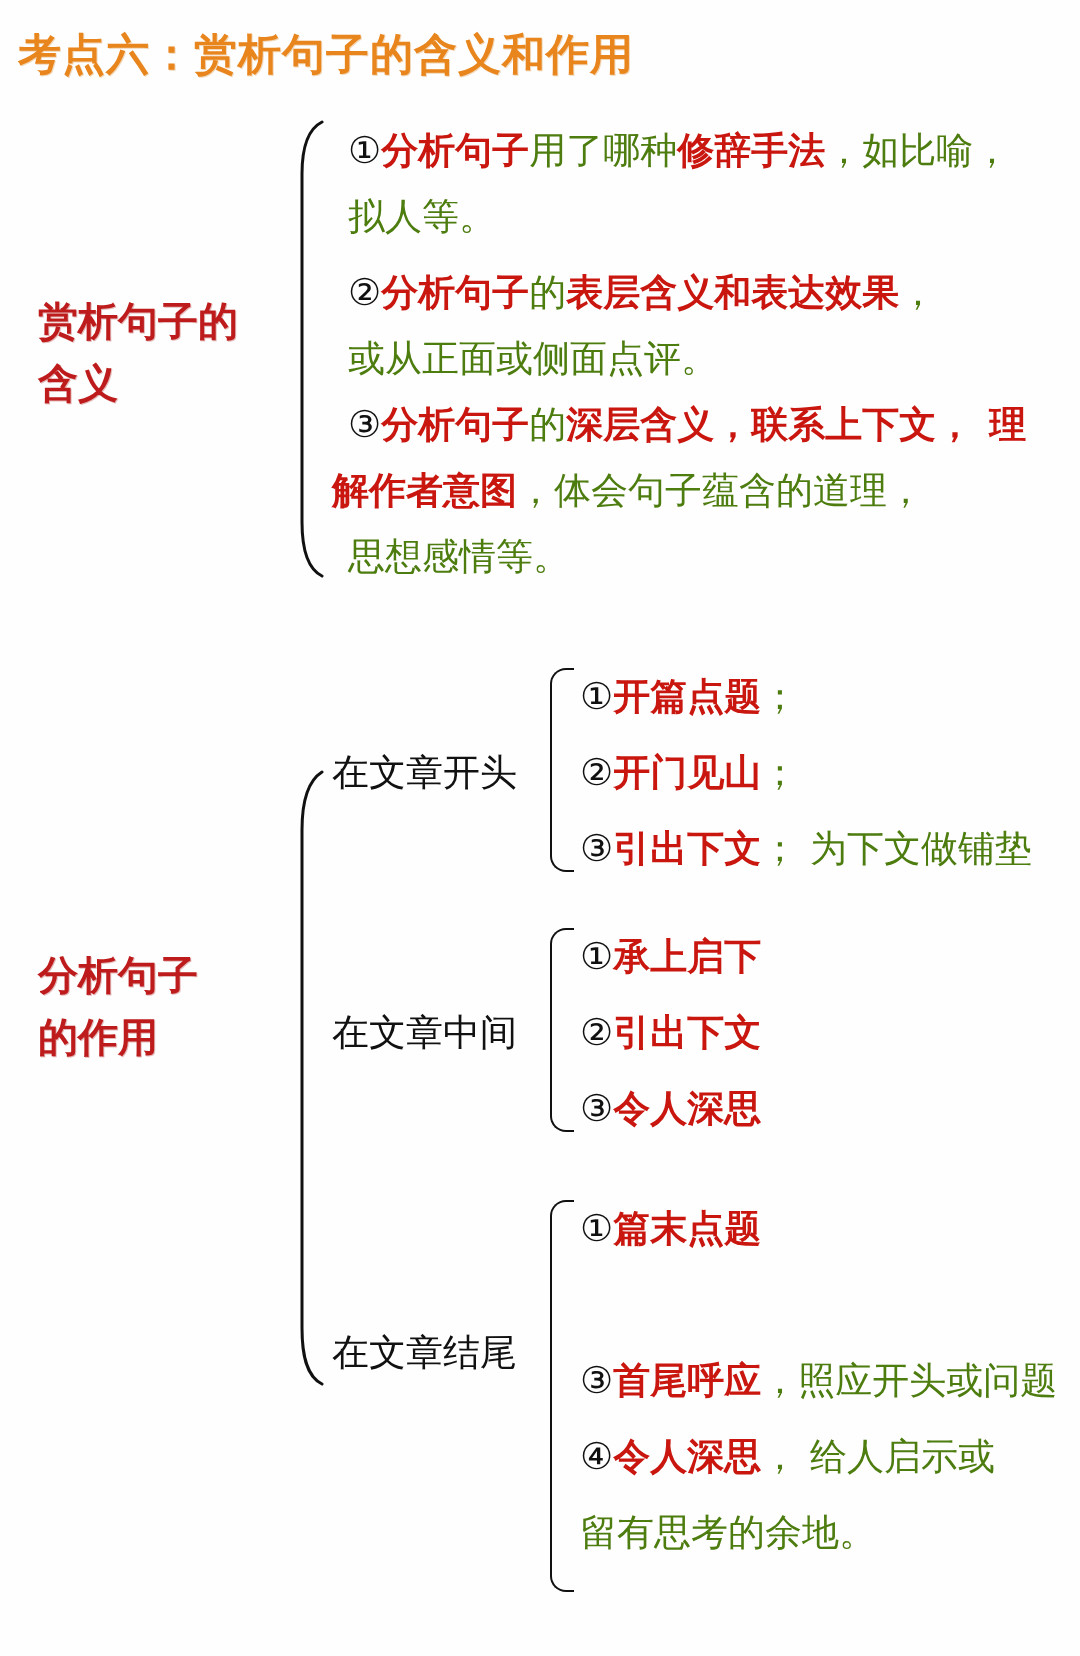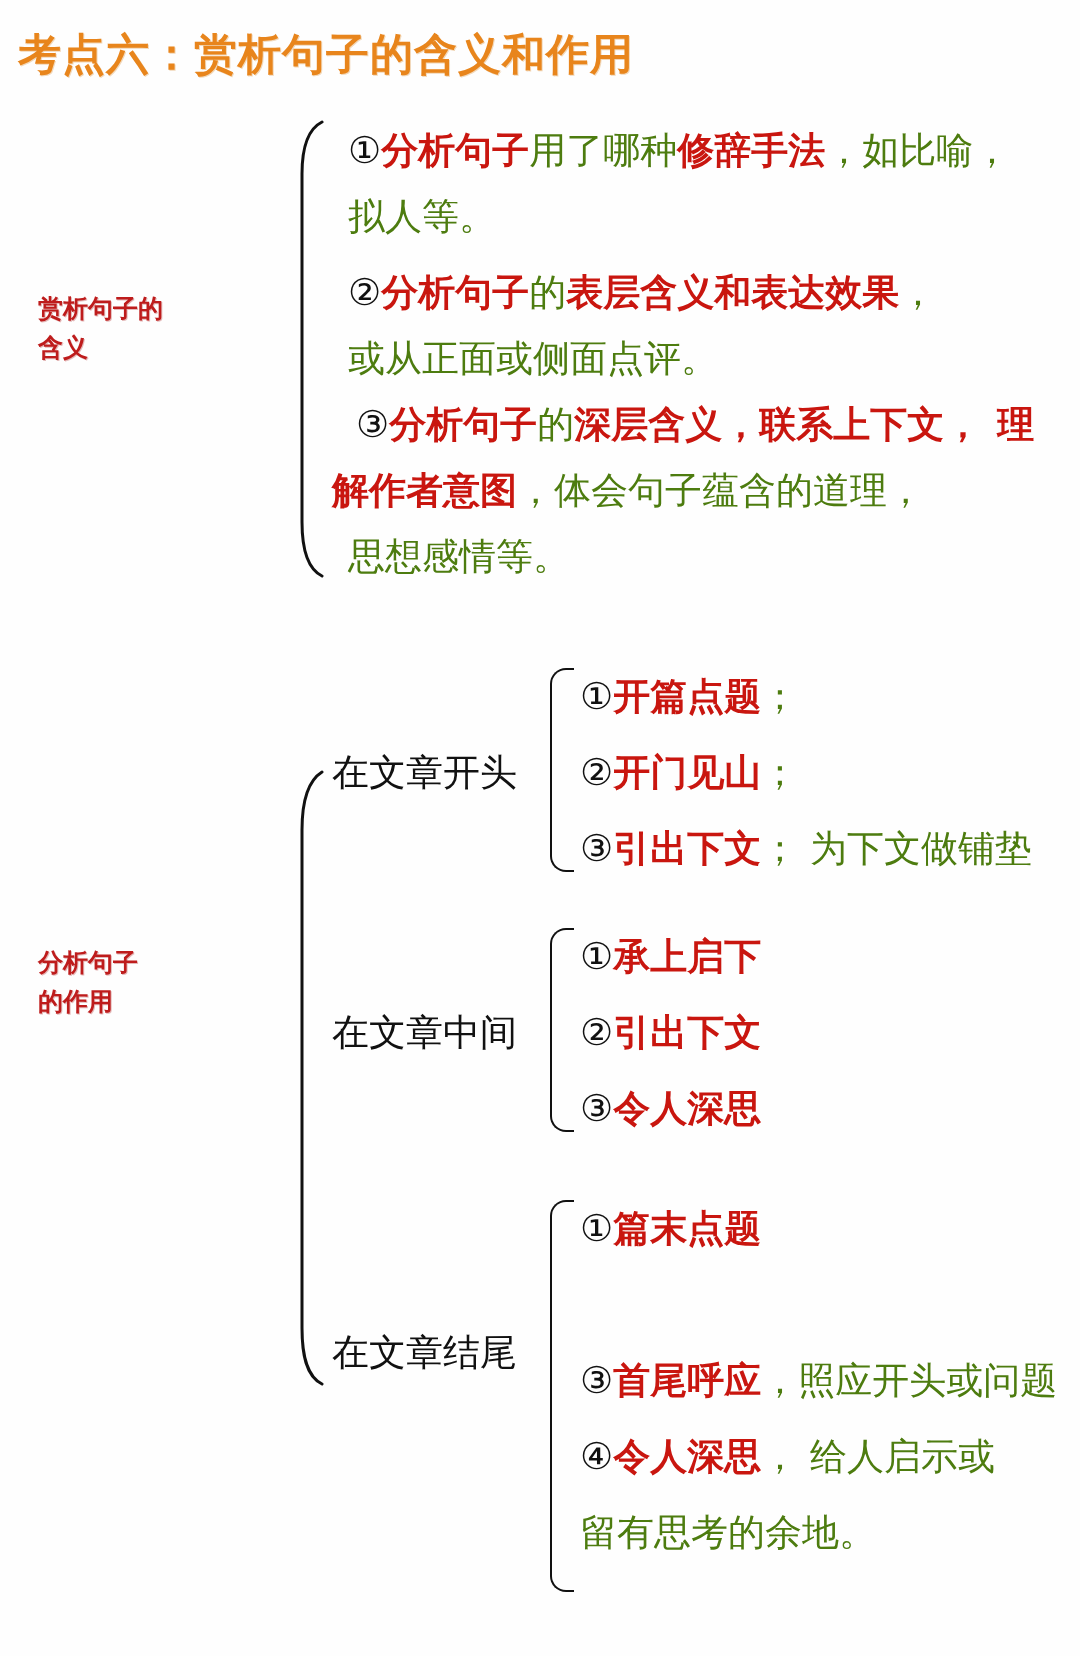--- a/index.html
+++ b/index.html
@@ -30,21 +30,21 @@
     font-weight: bold;
     color: #E8851C;
     letter-spacing: 1px;
     white-space: nowrap;
     text-shadow: 1px 1px 0 rgba(230,180,120,0.5);
   }
 
   
   .lvl1-label {
     position: absolute;
-    font-size: 25px;
+    font-size: 40px;
     font-weight: bold;
     color: #BE1C1C;
     line-height: 1.55;
     text-shadow: 1px 1px 0 rgba(180,60,60,0.35);
     white-space: nowrap;
   }
   #label-sec1 { left: 38px; top: 290px; }
   #label-sec2 { left: 38px; top: 944px; }
 
   
@@ -107,21 +107,21 @@
     <span class="k">拟人等。</span>
   </div>
 
   <div class="line big" style="left:348px; top:268px;">
     <span class="num">②</span><span class="r">分析句子</span><span class="k">的</span><span class="r">表层含义和表达效果</span><span class="k">，</span>
   </div>
   <div class="line big" style="left:348px; top:334px;">
     <span class="k">或从正面或侧面点评。</span>
   </div>
 
-  <div class="line big" style="left:348px; top:400px;margin-left:8px;">
+  <div class="line big" style="left:348px; top:400px;">
     <span class="num">③</span><span class="r">分析句子</span><span class="k">的</span><span class="r">深层含义，联系上下文，</span><span class="gap"></span><span class="r">理</span>
   </div>
   <div class="line big" style="left:332px; top:466px;">
     <span class="r">解作者意图</span><span class="k">，体会句子蕴含的道理，</span>
   </div>
   <div class="line big" style="left:348px; top:532px;">
     <span class="k">思想感情等。</span>
   </div>
 
   <div class="lvl1-label" id="label-sec2">

